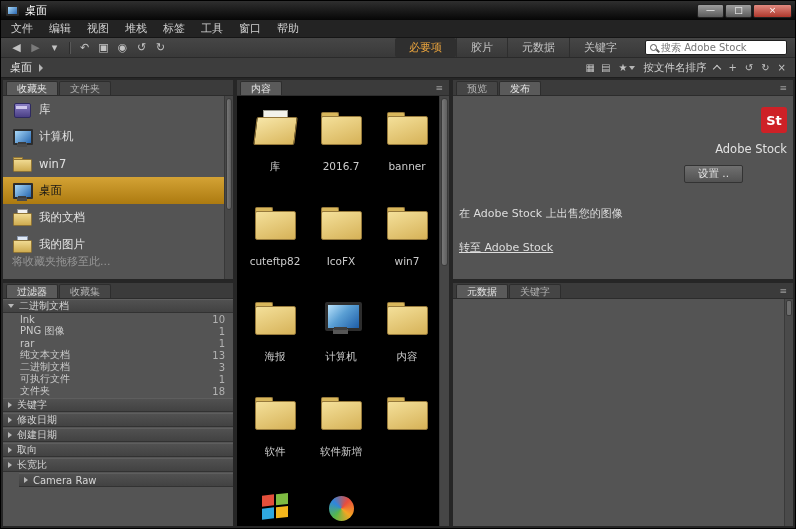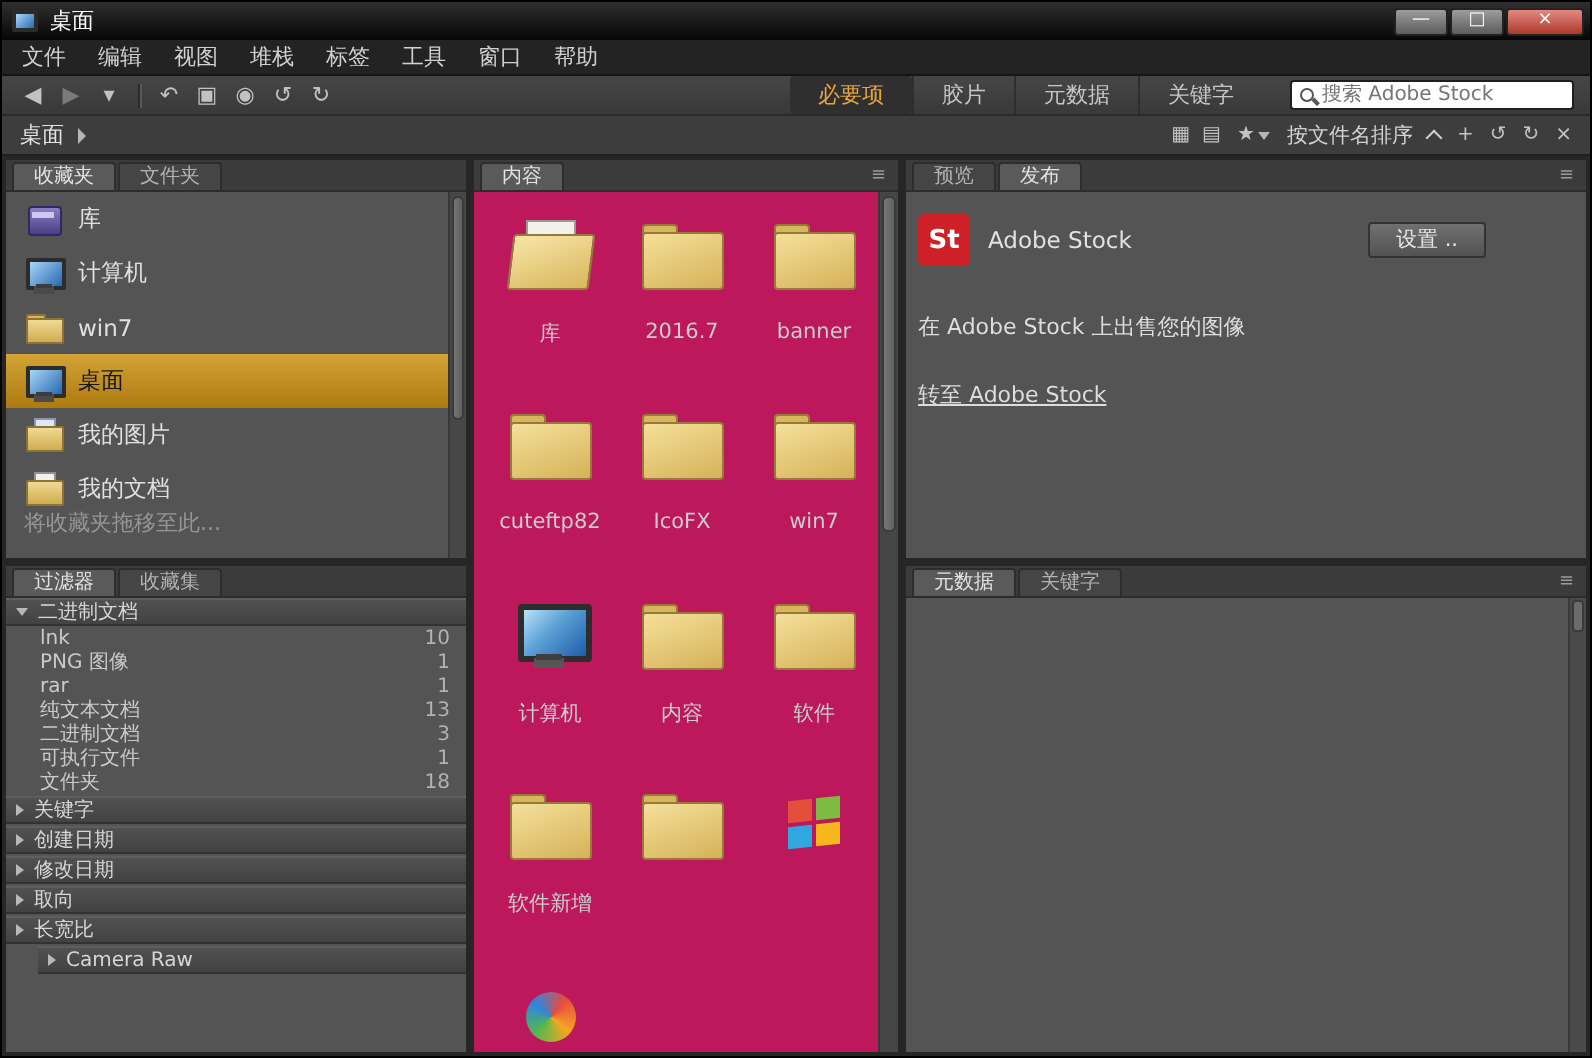--- a/index.html
+++ b/index.html
@@ -39,21 +39,21 @@
   .path-right { margin-left:auto; display:flex; align-items:center; gap:8px; }
   .pb-icon { color:#c2c2c2; font-size:10px; line-height:16px; }
   .star-wrap { display:flex; align-items:center; gap:2px; color:#c2c2c2; font-size:10px; }
   .tri-dn { width:0; height:0; border-top:4px solid #b5b5b5; border-left:3px solid transparent; border-right:3px solid transparent; }
   .sort-label { font-size:10.5px; color:#d2d2d2; }
   .caret-up { width:6px; height:6px; border-left:1.5px solid #cfcfcf; border-top:1.5px solid #cfcfcf; transform:rotate(45deg); margin-top:3px; }
 
   
   .main { position:absolute; top:77px; left:0; right:0; bottom:0; background:#262626;padding-left:34px; }
   .left-panel  { position:absolute; left:2px;  top:2px; width:230px; bottom:2px; }
-  .center-panel{ position:absolute; left:236px; top:2px; width:212px; bottom:2px; background:#be185d; }
+  .center-panel{ position:absolute; left:236px; top:2px; width:212px; bottom:2px; background:#000000; }
   .right-panel { position:absolute; left:452px; right:2px; top:2px; bottom:2px; }
 
   
   .tabbar { height:16px; background:#3b3b3b; border-bottom:1px solid #2c2c2c; display:flex; align-items:flex-end; gap:1px; padding:2px 3px 0; }
   .ptab { height:14px; line-height:13px; padding:0 10px; font-size:10px; color:#b2b2b2; background:#454545; border:1px solid #2d2d2d; border-bottom:none; border-radius:2px 2px 0 0; white-space:nowrap; }
   .ptab.active { background:#5a5a5a; color:#e2e2e2; }
   .panel-menu { margin-left:auto; color:#9a9a9a; font-size:9px; padding:0 3px 2px 0; }
 
   
   .fav-section { position:absolute; top:0; left:0; right:0; height:199px; background:#545454; overflow:hidden; }
@@ -101,21 +101,21 @@
   .gicon.icon-folder::after  { content:""; position:absolute; left:2px; top:4px; width:39px; height:27px; background:linear-gradient(160deg,#f4e09a,#d6b258); border:1px solid #96793b; border-radius:2px; }
   .gicon.icon-folder-open::before { content:""; position:absolute; left:10px; top:-2px; width:23px; height:13px; background:#f2f2ea; border:1px solid #9a9a90; }
   .gicon.icon-folder-open::after  { content:""; position:absolute; left:2px; top:5px; width:39px; height:26px; background:linear-gradient(160deg,#f7e6a8,#d9b65c); border:1px solid #96793b; border-radius:2px; transform:skewX(-7deg); }
   .gicon.icon-computer::before { content:""; position:absolute; left:6px; top:0; width:31px; height:23px; border:3px solid #2d2d2d; border-radius:2px; background:linear-gradient(135deg,#b9e2fb 0%,#5a9fd4 45%,#1d5da8 100%); }
   .gicon.icon-computer::after  { content:""; position:absolute; left:15px; top:25px; width:13px; height:3px; background:#3f3f3f; box-shadow:0 3px 0 1px #565656; }
   .gicon.icon-windows::before { content:""; position:absolute; left:9px; top:3px; width:12px; height:11px; background:#e34f3b; box-shadow:14px 0 0 #7ebb42, 0 13px 0 #2fa8e0, 14px 13px 0 #f5b71c; transform:skewY(-6deg); }
   .gicon.icon-app::before { content:""; position:absolute; left:10px; top:4px; width:25px; height:25px; border-radius:50%; background:#2e86de; background:conic-gradient(from 40deg,#e84c3d,#f5a623,#57b84a,#2e86de,#e84c3d); }
 
   
   .preview-section { position:absolute; top:0; left:0; right:0; height:199px; background:#545454; overflow:hidden; }
-  .stock-header { display:flex; align-items:center; gap:9px; padding:11px 6px 0 6px; }
+  .stock-header { display:flex; align-items:flex-end; gap:9px; padding:11px 6px 0 6px;flex-direction:column; }
   .stock-logo { width:26px; height:26px; background:#ce2127; color:#ffffff; font-size:13px; font-weight:bold; display:flex; align-items:center; justify-content:center; border-radius:3px; flex:0 0 26px; }
   .stock-title { font-size:11.5px; color:#e2e2e2; }
   .settings-btn { margin-left:auto; margin-right:44px; height:18px; padding:0 13px; background:linear-gradient(#707070,#525252); border:1px solid #333; border-radius:2px; color:#e6e6e6; font-size:10.5px; display:flex; align-items:center; white-space:nowrap; }
   .stock-desc { font-size:11px; color:#dddddd; padding:23px 6px 0; }
   .stock-link { font-size:11px; color:#dddddd; text-decoration:underline; margin:19px 6px 0; display:inline-block; }
   .meta-section { position:absolute; top:203px; left:0; right:0; bottom:0; background:#545454; overflow:hidden; }
   .meta-scroll { position:absolute; top:16px; right:0; bottom:0; width:9px; background:#4a4a4a; border-left:1px solid #3a3a3a; }
   .meta-scroll .thumb { position:absolute; left:1px; right:1px; top:1px; height:16px; background:#6c6c6c; border:1px solid #3a3a3a; border-radius:2px; }
 </style>
 </head>
@@ -225,27 +225,27 @@
               <span class="sicon icon-folder"></span>
               <span>win7</span>
             </div>
 
             <div class="fav-row selected">
               <span class="sicon icon-desktop"></span>
               <span>桌面</span>
             </div>
 
             <div class="fav-row">
+              <span class="sicon icon-folder-doc"></span>
+              <span>我的文档</span>
+            </div>
+
+            <div class="fav-row">
               <span class="sicon icon-folder-pic"></span>
               <span>我的图片</span>
-            </div>
-
-            <div class="fav-row">
-              <span class="sicon icon-folder-doc"></span>
-              <span>我的文档</span>
             </div>
           </div>
         <div class="fav-hint" style="position:absolute;bottom:6px;left:0;">将收藏夹拖移至此...</div>
         <div class="vscroll">
             <div class="thumb" style="top:2px;height:112px;"></div>
           </div>
       </div>
 
       <div class="splitter" style="top:199px;"></div>
 
@@ -299,26 +299,26 @@
             </div>
           <div>
 
               <div class="flt-header" style="margin-top:1px;">
                 <span class="tri-right"></span>
                 <span>关键字</span>
               </div>
 
               <div class="flt-header" style="margin-top:1px;">
                 <span class="tri-right"></span>
+                <span>修改日期</span>
+              </div>
+
+              <div class="flt-header" style="margin-top:1px;">
+                <span class="tri-right"></span>
                 <span>创建日期</span>
-              </div>
-
-              <div class="flt-header" style="margin-top:1px;">
-                <span class="tri-right"></span>
-                <span>修改日期</span>
               </div>
 
               <div class="flt-header" style="margin-top:1px;">
                 <span class="tri-right"></span>
                 <span>取向</span>
               </div>
 
               <div class="flt-header" style="margin-top:1px;">
                 <span class="tri-right"></span>
                 <span>长宽比</span>
@@ -368,20 +368,24 @@
             <div class="cell">
               <span class="gicon icon-folder"></span>
               <span class="cell-label">IcoFX</span>
             </div>
 
             <div class="cell">
               <span class="gicon icon-folder"></span>
               <span class="cell-label">win7</span>
             </div>
 
+            <div class="cell">
+              <span class="gicon icon-folder"></span>
+              <span class="cell-label">海报</span>
+            </div>
 
             <div class="cell">
               <span class="gicon icon-computer"></span>
               <span class="cell-label">计算机</span>
             </div>
 
             <div class="cell">
               <span class="gicon icon-folder"></span>
               <span class="cell-label">内容</span>
             </div>

